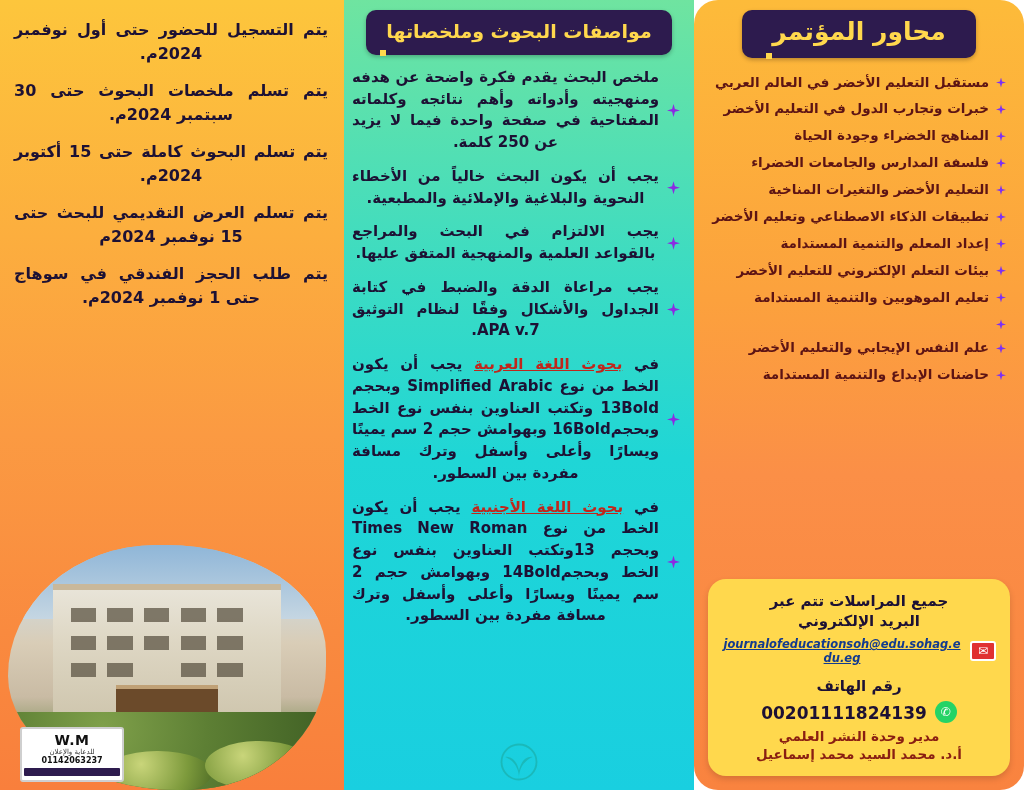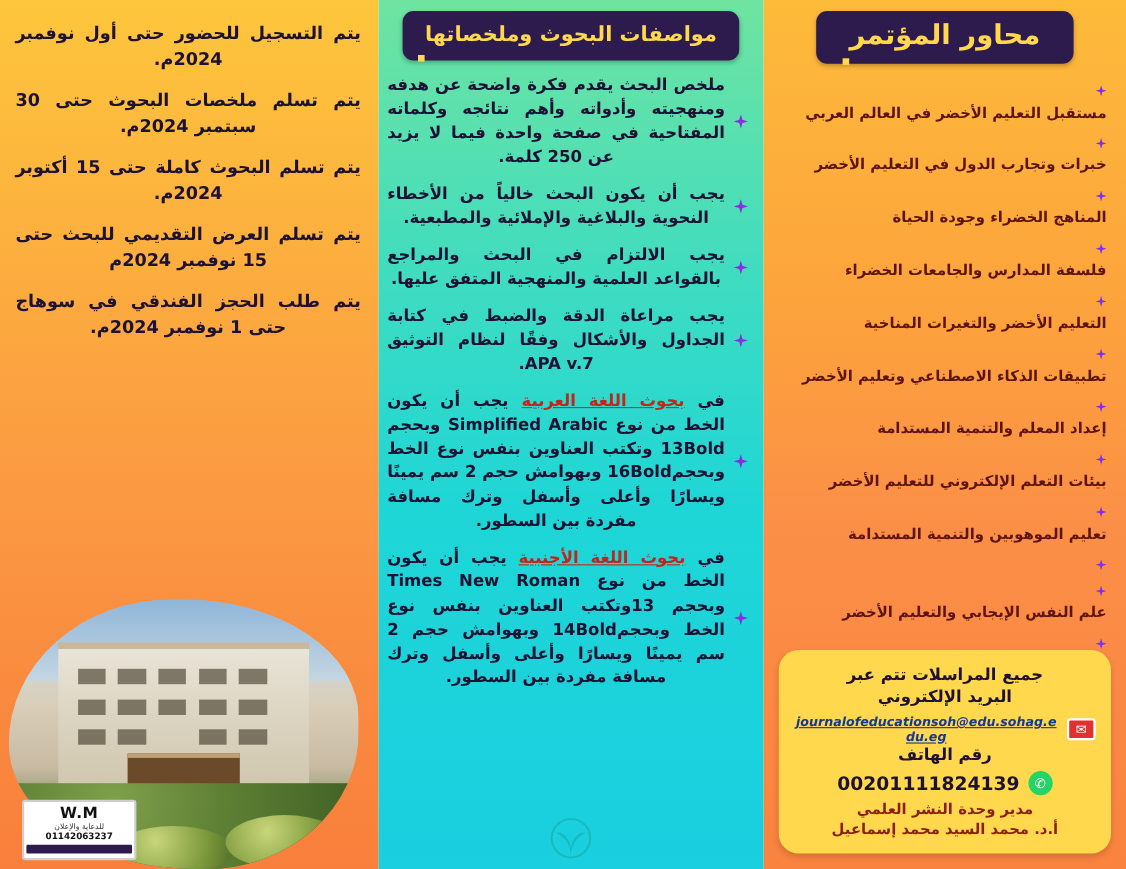--- a/index.html
+++ b/index.html
@@ -19,20 +19,21 @@
 
   
   .col {
     position: relative;
     height: 790px;
     overflow: hidden;
   }
   .col-right {           
     width: 330px;
     background: linear-gradient(180deg,#fdbb3a 0%, #fca13d 38%, #fb8f47 60%, #f9833f 100%);
+    border-radius: 24px;
   }
   .col-mid {
     width: 350px;
     background: linear-gradient(180deg,#6fe4a0 0%, #3fdcc0 32%, #1fd6d6 58%, #19cfe0 100%);
   }
   .col-left {
     width: 344px;
     background: linear-gradient(180deg,#fdc63c 0%, #fcae3e 30%, #fb9a42 55%, #f98a3f 80%, #f97f3c 100%);
   }
 
@@ -81,21 +82,20 @@
     display: flex;
     align-items: flex-start;
     gap: 7px;
     margin-bottom: 10px;
     color: #5d1414;
     font-size: 13.5px;
     font-weight: bold;
     line-height: 1.25;
     text-align: right;
     direction: rtl;
-    flex-direction: column;
   }
   .axes-list li .dot {
     flex: 0 0 auto;
     margin-top: 4px;
     width: 10px; height: 10px;
     background: #7b2ff7;
     clip-path: polygon(50% 0%, 61% 39%, 100% 50%, 61% 61%, 50% 100%, 39% 61%, 0% 50%, 39% 39%);
   }
 
   
@@ -246,21 +246,21 @@
     font-weight: bold;
     text-decoration: underline;
     direction: ltr;
     font-style: italic;
     word-break: break-all;
   }
   .cc-sub {
     color: #1d1134;
     font-weight: bold;
     font-size: 15px;
-    margin-top: 0;
+    margin-top: 12px;
     direction: rtl;
   }
   .cc-phone {
     color: #1d1134;
     font-weight: bold;
     font-size: 17px;
     direction: ltr;
     margin-top: 2px;
   }
   .cc-role {

